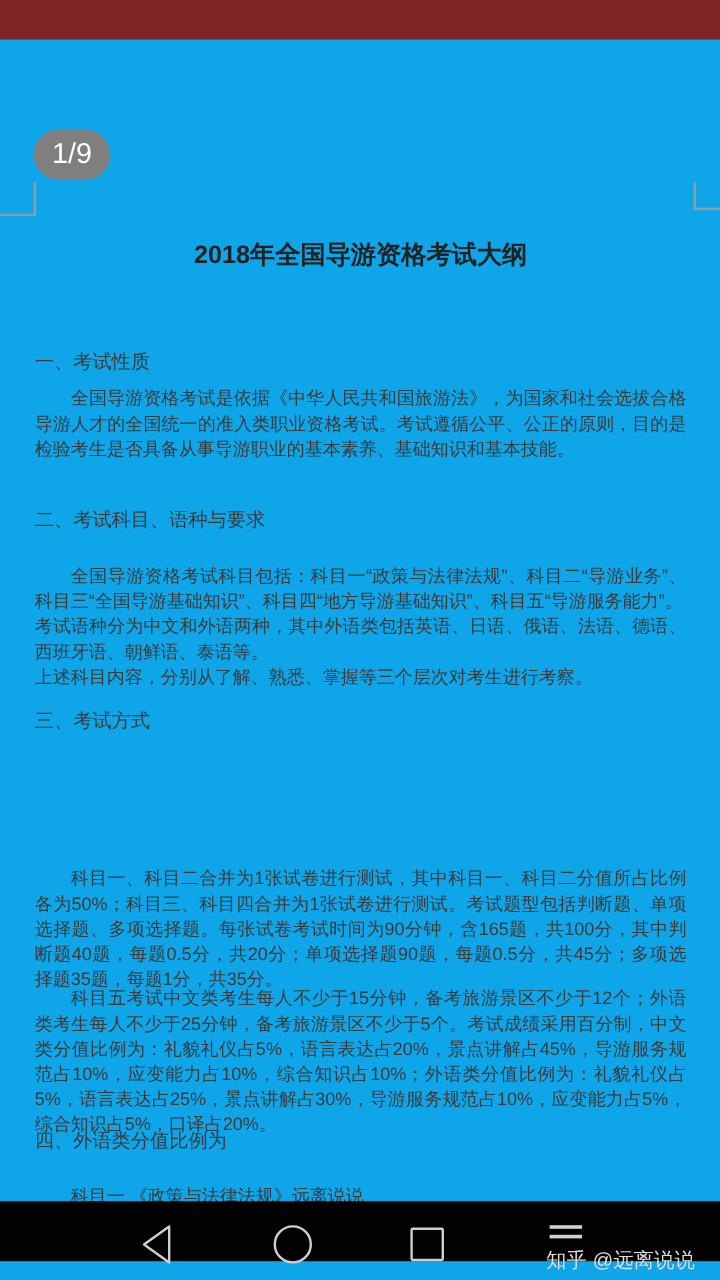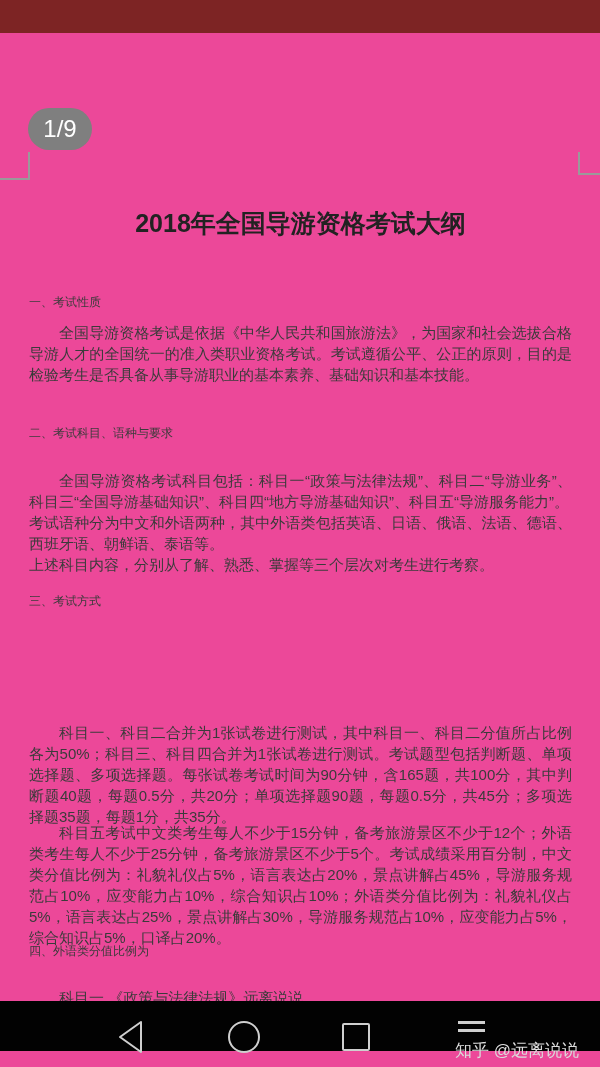--- a/index.html
+++ b/index.html
@@ -1,18 +1,18 @@
 <!DOCTYPE html>
 <html><head>
 <meta charset="utf-8">
 <style>
   html,body { margin:0; padding:0; background:#fff; }
   .screen {
     position:relative; width:600px; height:1067px; overflow:hidden;
-    background:#ec4899; font-family:"Liberation Sans", sans-serif;
+    background:#0ea5e9; font-family:"Liberation Sans", sans-serif;
   }
   .status-bar {
     position:absolute; left:0; top:0; width:600px; height:33px;
     background:#7d2424;
   }
   .page-badge {
     position:absolute; left:28px; top:108px; width:64px; height:42px;
     border-radius:21px; background:#7f7f7f; color:#ffffff;
     font-size:24px; display:flex; align-items:center; justify-content:center;
   }
@@ -23,24 +23,24 @@
   .corner-right {
     position:absolute; left:578px; top:152px; width:22px; height:21px;
     border-left:2px solid #9a9a9a; border-bottom:2px solid #9a9a9a;
   }
   .content {
     position:absolute; left:29px; top:0; width:543px; height:1067px;
     color:#3b3b3b; font-size:15px; line-height:21px;
   }
   .blk { position:absolute; left:0; width:100%; margin:0; }
   .doc-title {
-    top:210px; text-align:center; font-size:25px; font-weight:bold;
+    top:200px; text-align:center; font-size:21px; font-weight:bold;
     color:#222222; line-height:26px;
   }
-  .sec-h { font-size:12px; color:#3b3b3b; }
+  .sec-h { font-size:16px; color:#3b3b3b; }
   .body-p { text-align:justify; }
   .body-p p { margin:0; }
   p.ind { text-indent:2em; }
   .nav-bar {
     position:absolute; left:0; top:1001px; width:600px; height:50px;
     background:#020202;
   }
   .nav-icon { position:absolute; }
   .menu-bar {
     position:absolute; width:27px; height:3px; background:#cfcfcf;

